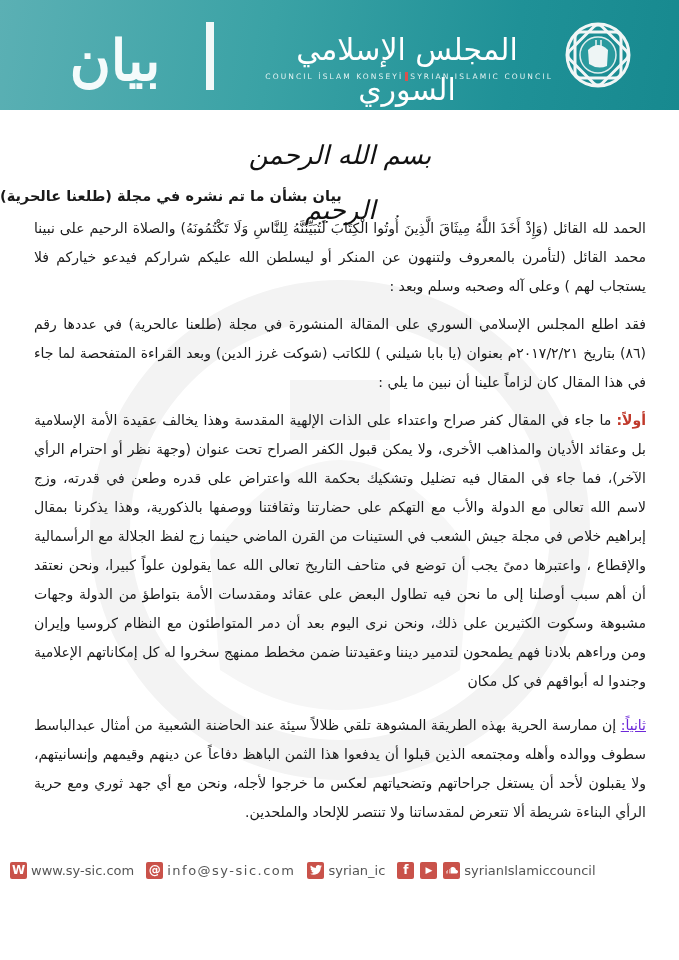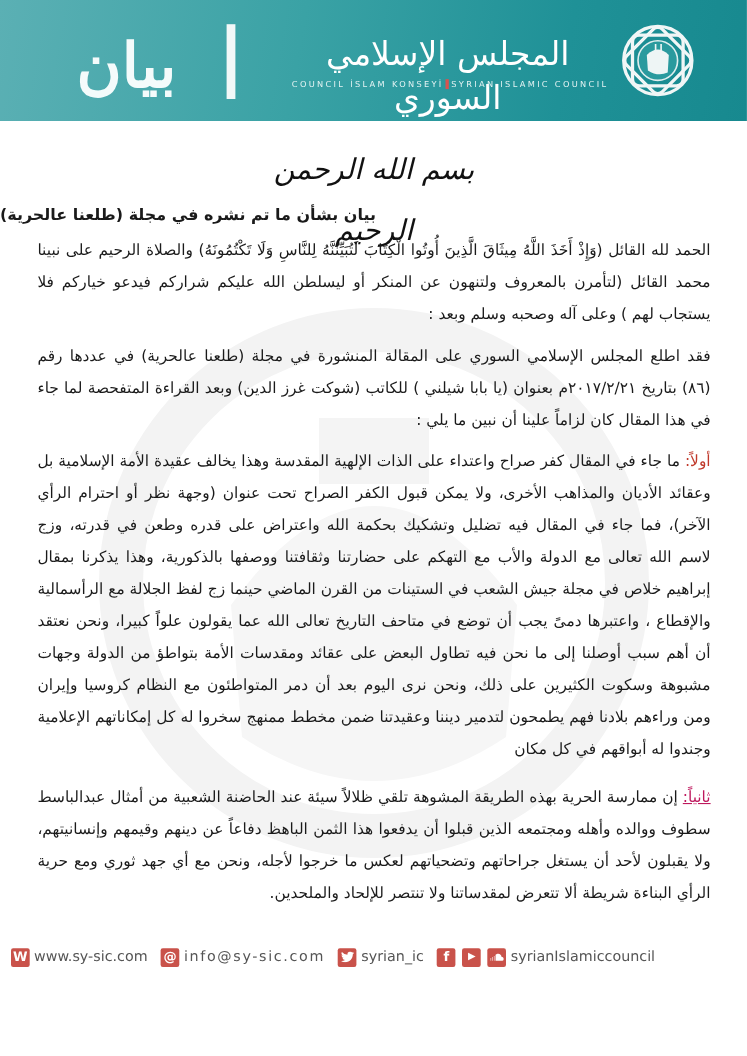--- a/index.html
+++ b/index.html
@@ -45,22 +45,22 @@
   }
   .body-text {
     position:absolute; left:34px; width:612px; direction:rtl; text-align:justify;
     font-size:14px; line-height:29px; color:#1a1a1a; font-family:"DejaVu Sans", sans-serif;
   }
   .body-text p { margin:0; text-align-last:right; }
   .p1 { top:214px; }
   .p2 { top:310px; }
   .p3 { top:406px; }
   .p4 { top:711px; }
-  .lead { color:#c0392b; font-weight:normal; }
-  .lead2 { color:#be185d;text-decoration:underline; }
+  .lead { color:#c0392b; font-weight:bold; }
+  .lead2 { color:#6d28d9;text-decoration:underline; }
   .footer {
     position:absolute; left:10px; top:856px; width:660px; height:28px; display:flex; align-items:center;
     font-size:13px; color:#555; font-family:"DejaVu Sans", sans-serif; white-space:nowrap;
   }
   .ficon {
     display:inline-flex; width:17px; height:17px; background:#c9524a; color:#fff;
     border-radius:2px; align-items:center; justify-content:center; font-size:12px; font-weight:bold;
     margin-right:4px;
   }
   .fgroup { display:inline-flex; align-items:center; margin-right:12px; }

